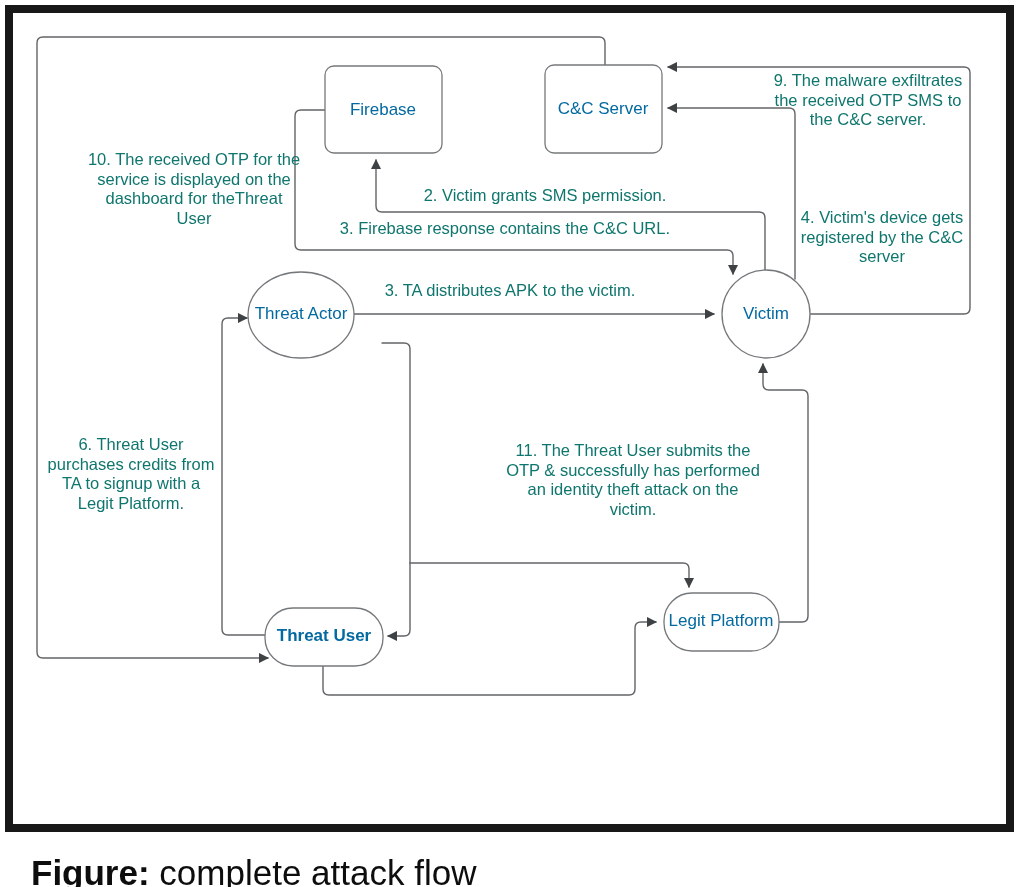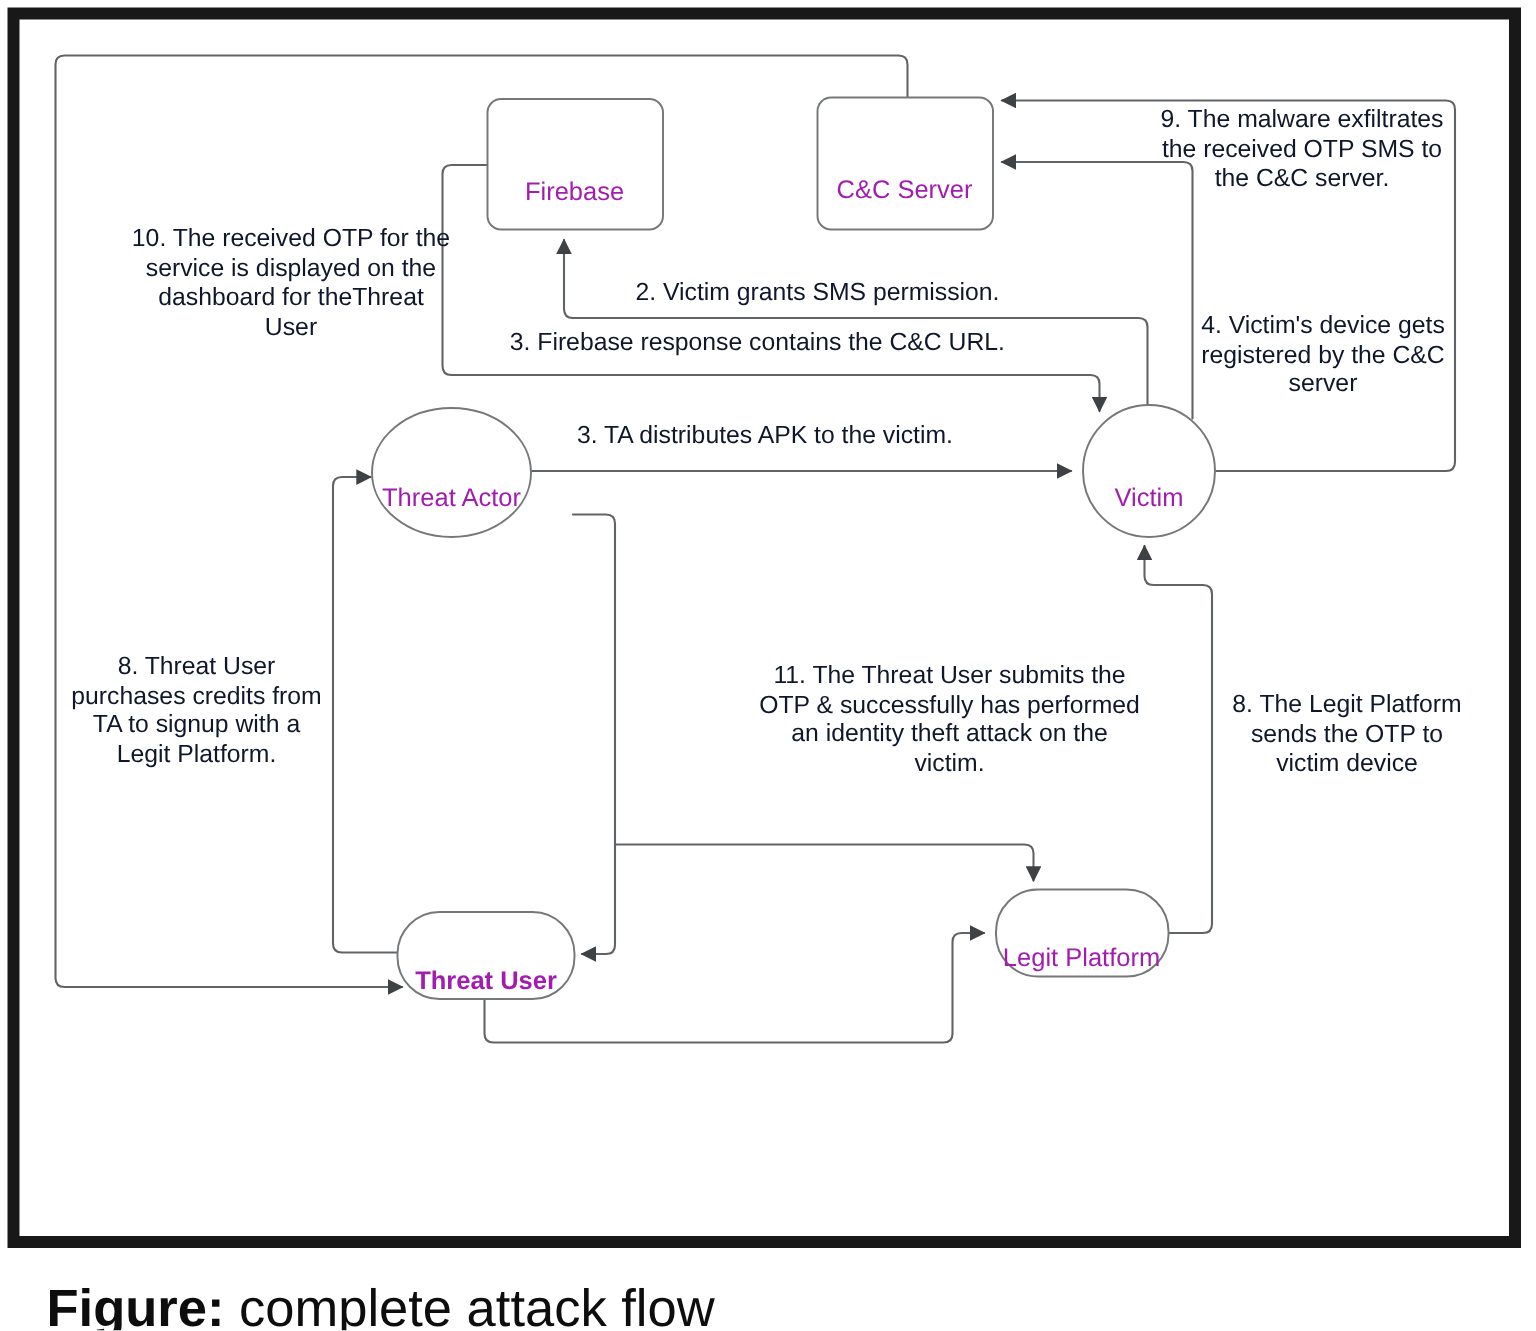--- a/index.html
+++ b/index.html
@@ -14,30 +14,29 @@
     position:absolute;left:5px;top:5px;
     width:1009px;height:827px;
     box-sizing:border-box;
     border:8px solid #181818;
     background:transparent;
   }
   svg.diagram{position:absolute;left:0;top:0;}
   .node-label{
     position:absolute;
     transform:translate(-50%,-50%);
-    color:#a21caf;
+    color:#0369a1;
     font-size:17px;
     white-space:nowrap;
     text-align:center;
-    margin-top:18px;
   }
   .annotation{
     position:absolute;
     transform:translate(-50%,-50%);
-    color:#0f172a;
+    color:#0f766e;
     font-size:16.5px;
     line-height:19.5px;
     text-align:center;
     white-space:pre-line;
   }
   #caption{
     position:absolute;left:31px;top:853px;
     font-size:35px;color:#0d0d0d;
     white-space:nowrap;
   }
@@ -87,27 +86,24 @@
   <div class="node-label" style="left:766px;top:314px;">Victim</div>
   <div class="node-label" style="left:324px;top:636px;font-weight:bold;">Threat User</div>
   <div class="node-label" style="left:721px;top:621px;">Legit Platform</div>
 
   <div class="annotation" style="left:510px;top:291px;width:300px;">3. TA distributes APK to the victim.</div>
   <div class="annotation" style="left:545px;top:196px;width:330px;">2. Victim grants SMS permission.</div>
   <div class="annotation" style="left:490px;top:229px;width:360px;text-align:right;">3. Firebase response contains the C&amp;C URL.</div>
   <div class="annotation" style="left:882px;top:237px;width:185px;">4. Victim's device gets
 registered by the C&amp;C
 server</div>
-  <div class="annotation" style="left:131px;top:474px;width:185px;">8. Threat User
+  <div class="annotation" style="left:131px;top:474px;width:185px;">6. Threat User
 purchases credits from
 TA to signup with a
 Legit Platform.</div>
-  <div class="annotation" style="left:898px;top:490px;width:185px;">8. The Legit Platform
-sends the OTP to
-victim device</div>
   <div class="annotation" style="left:868px;top:100px;width:210px;">9. The malware exfiltrates
 the received OTP SMS to
 the C&amp;C server.</div>
   <div class="annotation" style="left:154px;top:189px;width:230px;margin-left:40px;">10. The received OTP for the
 service is displayed on the
 dashboard for theThreat
 User</div>
   <div class="annotation" style="left:633px;top:480px;width:270px;">11. The Threat User submits the
 OTP &amp; successfully has performed
 an identity theft attack on the

